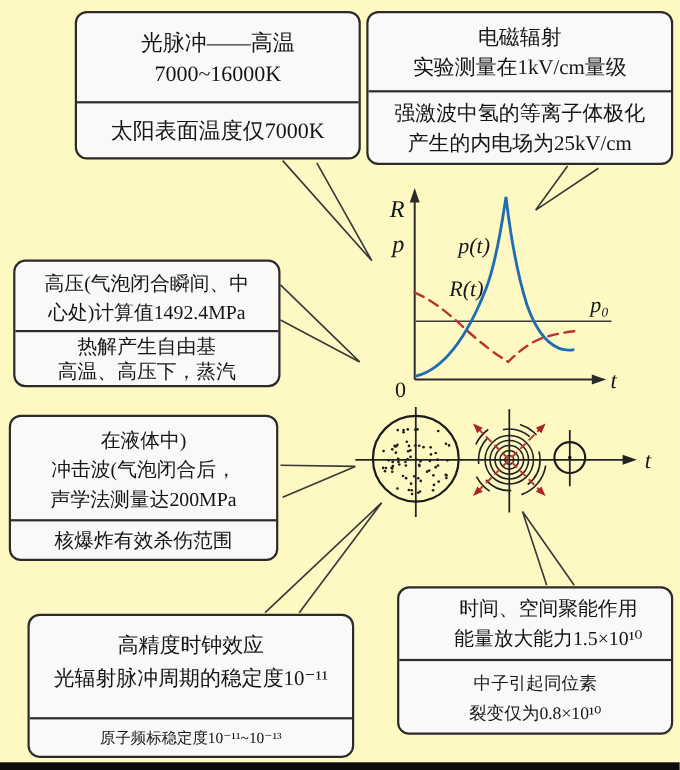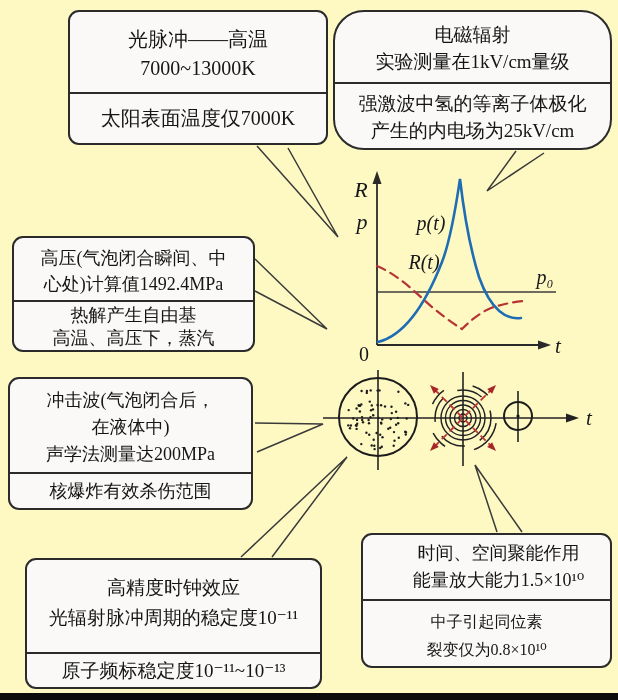--- a/index.html
+++ b/index.html
@@ -13,49 +13,49 @@
     border:2px solid #2b2b2b;border-radius:11px;
     background:#faf9f7;display:flex;flex-direction:column;
   }
   .sec{box-sizing:border-box;text-align:center;}
   .sec-bot{border-top:2px solid #2b2b2b;}
   .ln{white-space:nowrap;}
   
   #box-light   {left:68px;  top:10px;  width:260px; height:135px;}
   #box-light .sec-top{height:80px;padding-top:13px;font-size:20px;line-height:29px;}
   #box-light .sec-bot{flex:1;display:flex;align-items:center;justify-content:center;font-size:20px;}
-  #box-em      {left:333px; top:10px;  width:279px; height:140px;border-radius:31px;}
+  #box-em      {left:333px; top:10px;  width:279px; height:140px;}
   #box-em .sec-top{height:70px;padding-top:9px;font-size:19px;line-height:27px;}
   #box-em .sec-bot{flex:1;padding-top:6px;font-size:19px;line-height:27px;}
   #box-hp      {left:12px;  top:200px; width:243px; height:116px;margin-top:36px;}
   #box-hp .sec-top{height:67px;padding-top:7px;font-size:18px;line-height:26px;}
   #box-hp .sec-bot{flex:1;padding-top:2px;font-size:18px;line-height:23px;}
   #box-shock   {left:8px;   top:377px; width:245px; height:133px;}
   #box-shock .sec-top{height:93px;padding-top:8px;font-size:18px;line-height:27px;}
   #box-shock .sec-bot{flex:1;display:flex;align-items:center;justify-content:center;font-size:18px;}
   #box-clock   {left:25px;  top:558px; width:297px; height:131px;}
   #box-clock .sec-top{height:92px;padding-top:13px;font-size:19px;line-height:30px;}
-  #box-clock .sec-bot{flex:1;display:flex;align-items:center;justify-content:center;font-size:19px;}
+  #box-clock .sec-bot{flex:1;display:flex;align-items:center;justify-content:center;font-size:14px;}
   #box-energy  {left:361px; top:533px; width:251px; height:135px;}
   #box-energy .sec-top{height:64px;padding-top:5px;font-size:18px;line-height:27px;padding-left:24px;}
   #box-energy .sec-bot{flex:1;padding-top:7px;font-size:16px;line-height:28px;}
   #overlay{position:absolute;left:0;top:0;width:618px;height:700px;}
   #bottom-bar{position:absolute;left:0;bottom:0;width:618px;height:7px;background:#0c0c0c;}
   text{font-family:"Liberation Serif","DejaVu Serif",serif;fill:#16171b;}
   .ital{font-style:italic;}
 </style>
 </head>
 <body>
 
 <div id="stage">
 
   <div class="cbox" id="box-light">
     <div class="sec sec-top">
       <div class="ln">光脉冲——高温</div>
-      <div class="ln">7000~13000K</div>
+      <div class="ln">7000~16000K</div>
     </div>
     <div class="sec sec-bot">
       <div class="ln">太阳表面温度仅7000K</div>
     </div>
   </div>
 
   <div class="cbox" id="box-em">
     <div class="sec sec-top">
       <div class="ln">电磁辐射</div>
       <div class="ln">实验测量在1kV/cm量级</div>
@@ -72,22 +72,22 @@
       <div class="ln">心处)计算值1492.4MPa</div>
     </div>
     <div class="sec sec-bot">
       <div class="ln">热解产生自由基</div>
       <div class="ln">高温、高压下，蒸汽</div>
     </div>
   </div>
 
   <div class="cbox" id="box-shock">
     <div class="sec sec-top">
+      <div class="ln">在液体中)</div>
       <div class="ln">冲击波(气泡闭合后，</div>
-      <div class="ln">在液体中)</div>
       <div class="ln">声学法测量达200MPa</div>
     </div>
     <div class="sec sec-bot">
       <div class="ln">核爆炸有效杀伤范围</div>
     </div>
   </div>
 
   <div class="cbox" id="box-clock">
     <div class="sec sec-top">
       <div class="ln">高精度时钟效应</div>

